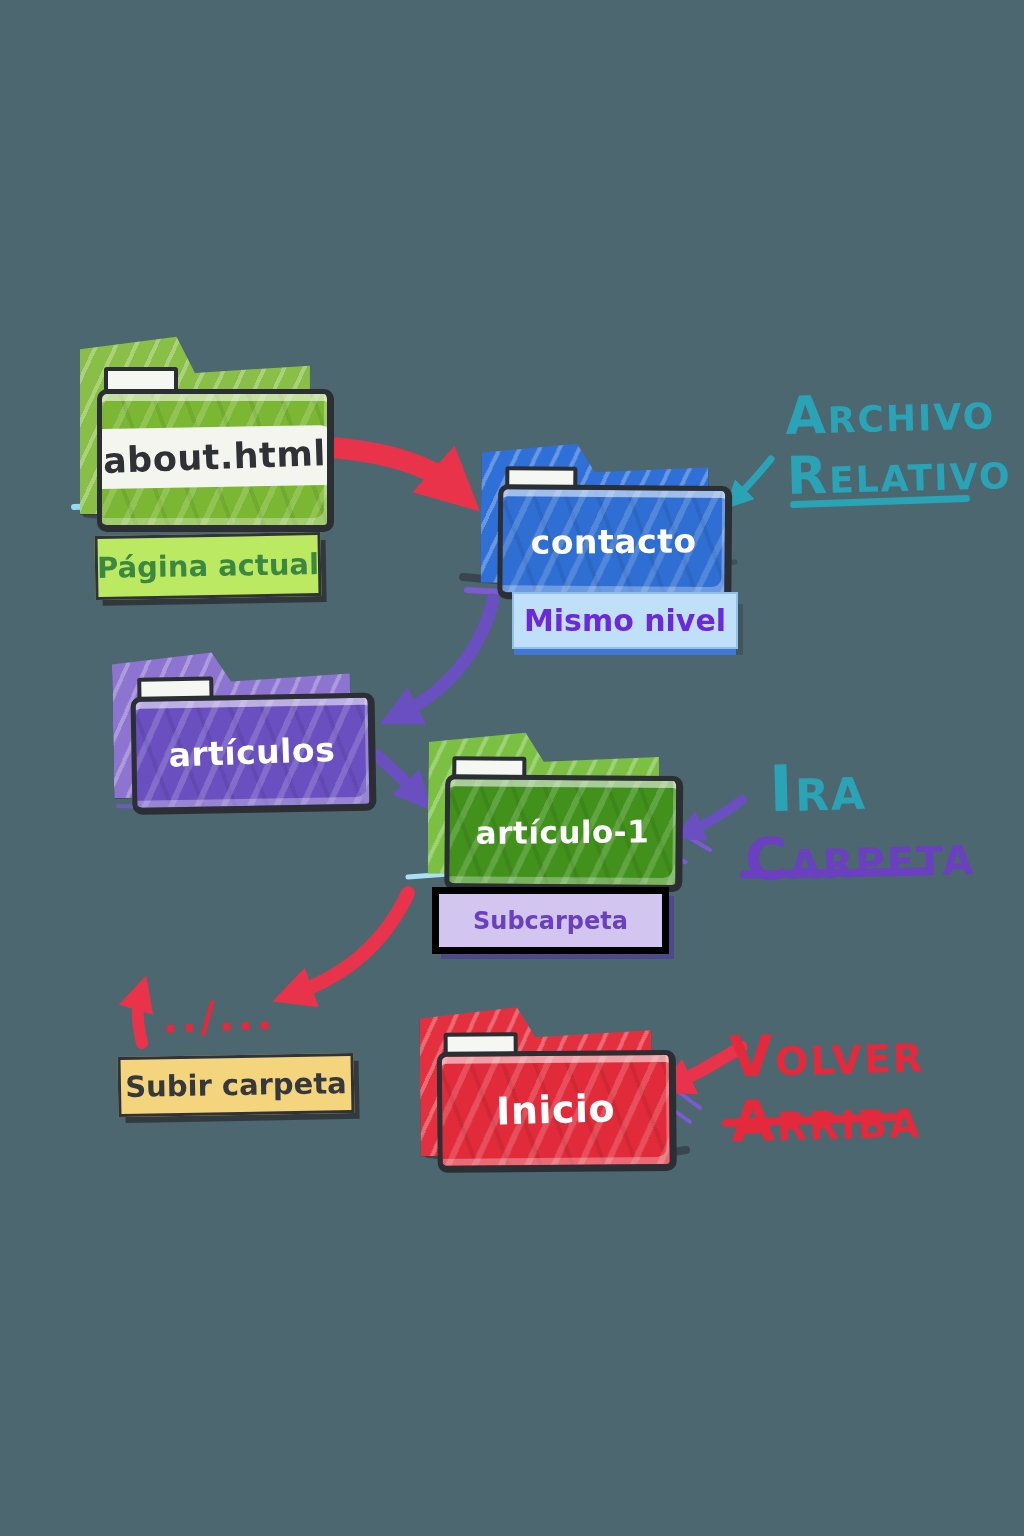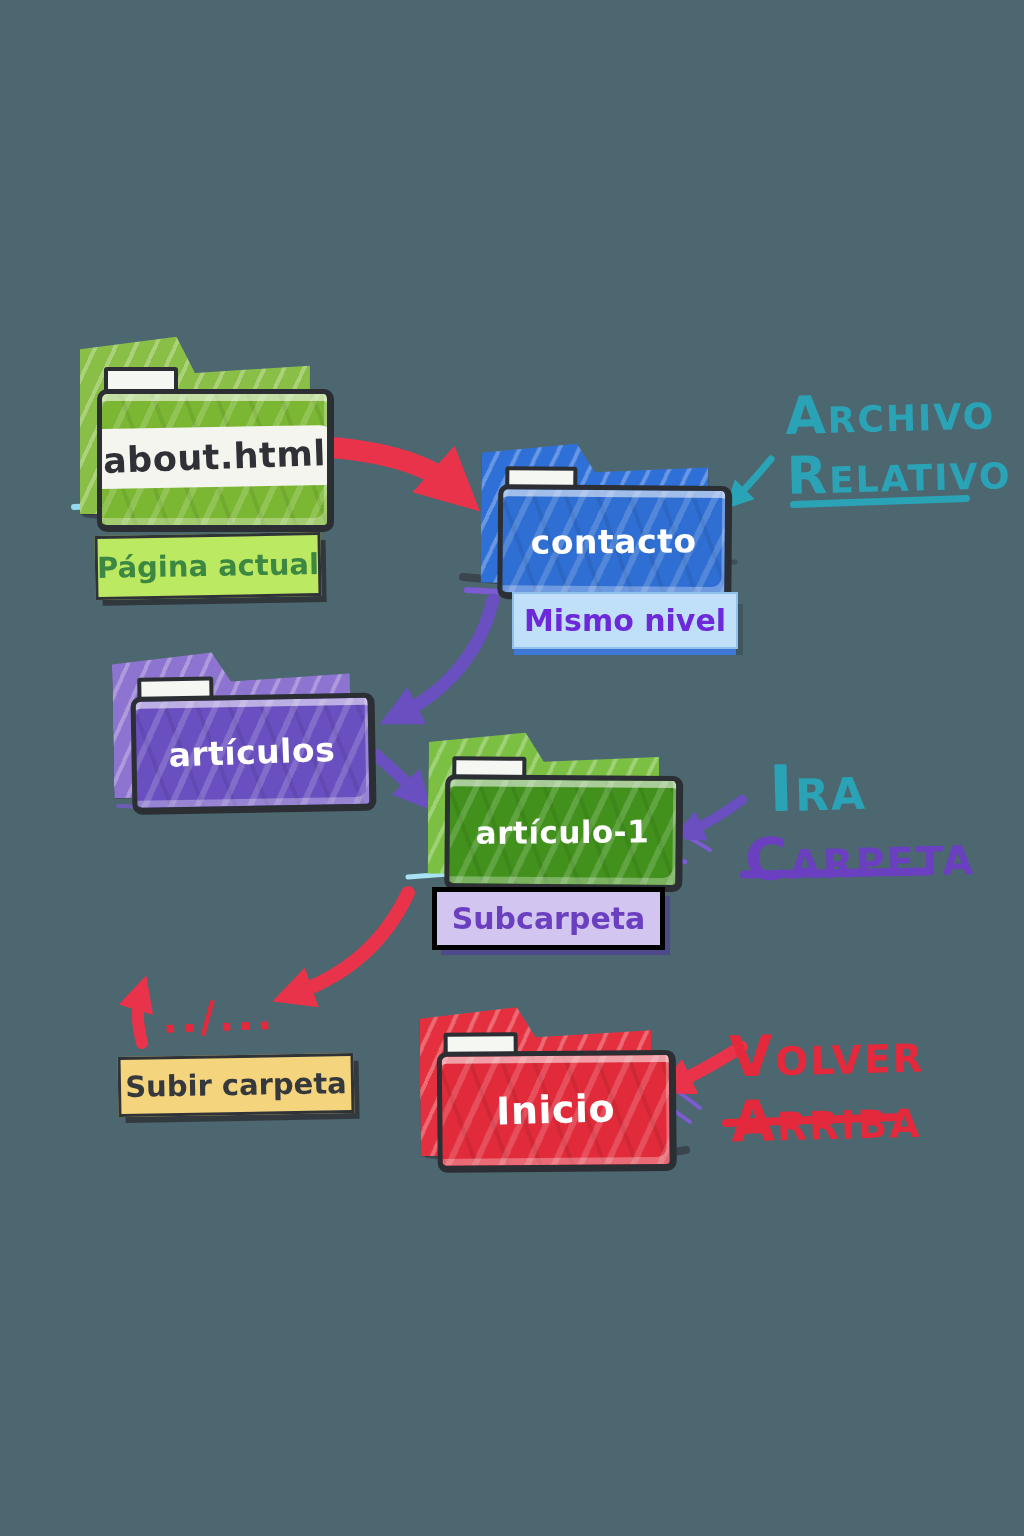--- a/index.html
+++ b/index.html
@@ -44,21 +44,21 @@
   .articulo1 .f-name{font-size:31px;}
   .inicio .f-name{font-size:38px;}
 
   
   .tag{position:absolute;display:flex;align-items:center;justify-content:center;
        transform:rotate(-1deg);white-space:nowrap;}
   .tag.green {background:#bce962;color:#3c8742;border:3px solid #2f3338;font-size:29px;
               box-shadow:6px 7px 0 -1px rgba(44,47,52,.85);}
   .tag.blue  {background:#bfe0f8;color:#6d28d9;border:2px solid #8fc1ec;font-size:30px;
               box-shadow:0 8px 0 -2px #3e79d5,8px 9px 0 -3px rgba(40,44,49,.3);}
-  .tag.purple{background:#d2c5f0;color:#6a3fc0;border:5px solid #000000;font-size:30px;
+  .tag.purple{background:#d2c5f0;color:#6a3fc0;border:7px solid #000000;font-size:24px;
               box-shadow:7px 7px 0 -2px rgba(80,50,160,.55);}
   .tag.sand  {background:#f4d57d;color:#35383c;border:3px solid #2f3338;font-size:29px;
               box-shadow:6px 7px 0 -1px rgba(44,47,52,.8);}
 
   
   .annot{position:absolute;line-height:1.15;transform:rotate(-1.5deg);}
   .annot .l{text-transform:uppercase;letter-spacing:2px;}
   .annot .l::first-letter{font-size:1.45em;}
   .teal{color:#2ba3b7;}
   .purpleText{color:#6a3fc0;}

